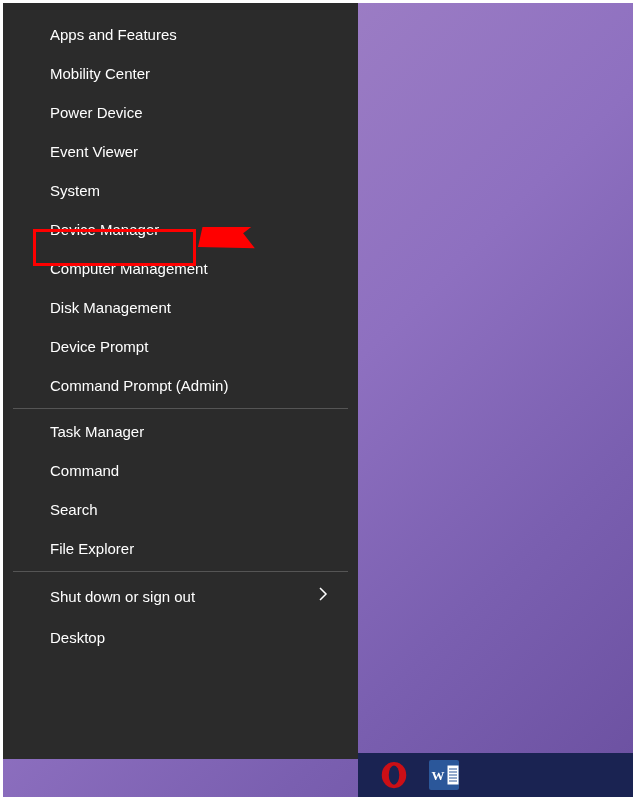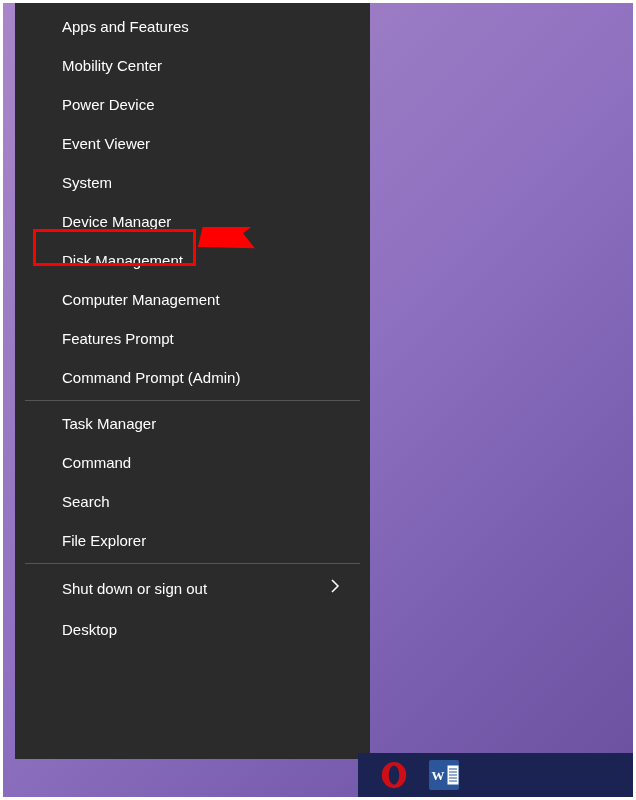--- a/index.html
+++ b/index.html
@@ -12,25 +12,25 @@
       height: 800px;
       font-family: 'Segoe UI', Tahoma, sans-serif;
       background: linear-gradient(135deg, #a986c9 0%, #9b7cc4 25%, #8e70c0 50%, #7a5fb0 75%, #6b50a0 100%);
       position: relative;
       overflow: hidden;
       border: 3px solid #ffffff;
     }
     .menu {
       position: absolute;
       top: 0;
-      left: 12px;
+      left: 0;
       width: 355px;
       height: 756px;
       background: #2b2b2b;
-      padding: 4px 0;
+      padding: 12px 0;
     }
     .menu-item {
       padding: 11px 15px 11px 47px;
       color: #ffffff;
       font-size: 15px;
       cursor: pointer;
       position: relative;
       display: flex;
       align-items: center;
       justify-content: space-between;
@@ -112,27 +112,27 @@
   <div class="menu-item">
     <span>Event Viewer</span>
   </div>
   <div class="menu-item">
     <span>System</span>
   </div>
   <div class="menu-item">
     <span>Device Manager</span>
   </div>
   <div class="menu-item">
+    <span>Computer Management</span>
+  </div>
+  <div class="menu-item">
     <span>Disk Management</span>
   </div>
   <div class="menu-item">
-    <span>Computer Management</span>
-  </div>
-  <div class="menu-item">
-    <span>Features Prompt</span>
+    <span>Device Prompt</span>
   </div>
   <div class="menu-item">
     <span>Command Prompt (Admin)</span>
   </div>
 
   <div class="menu-divider"></div>
 
   <div class="menu-item">
     <span>Task Manager</span>
   </div>

